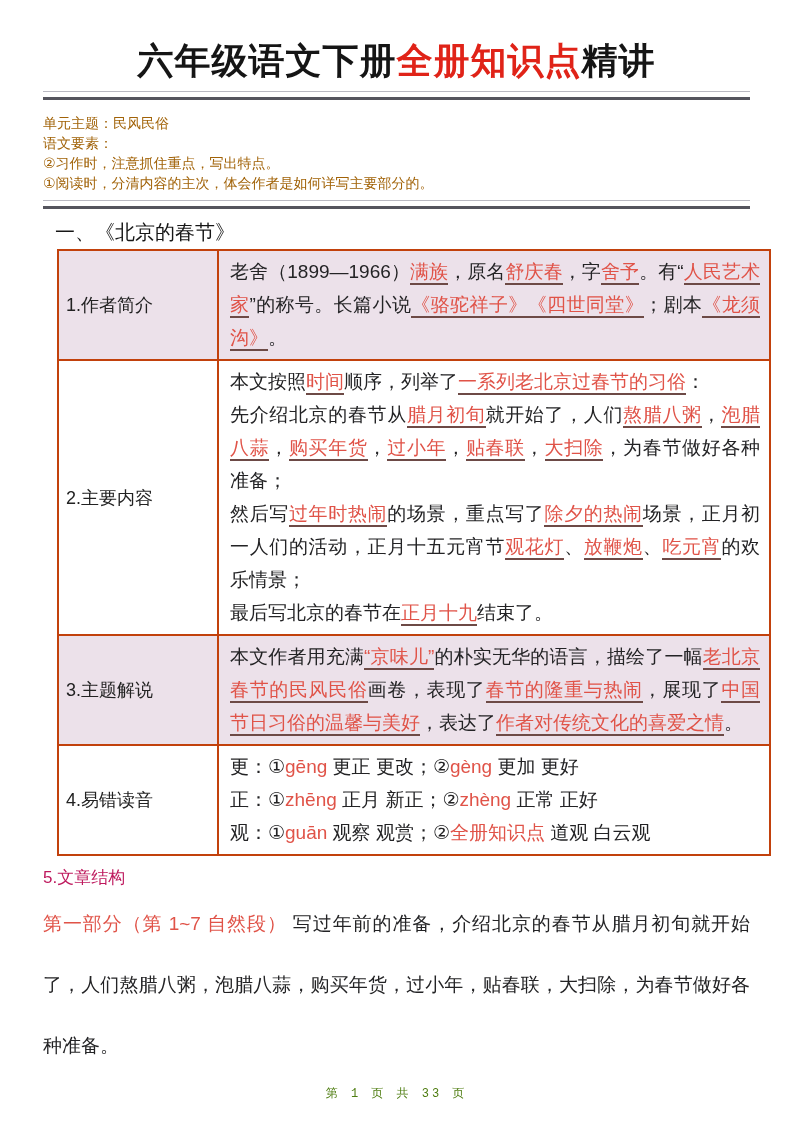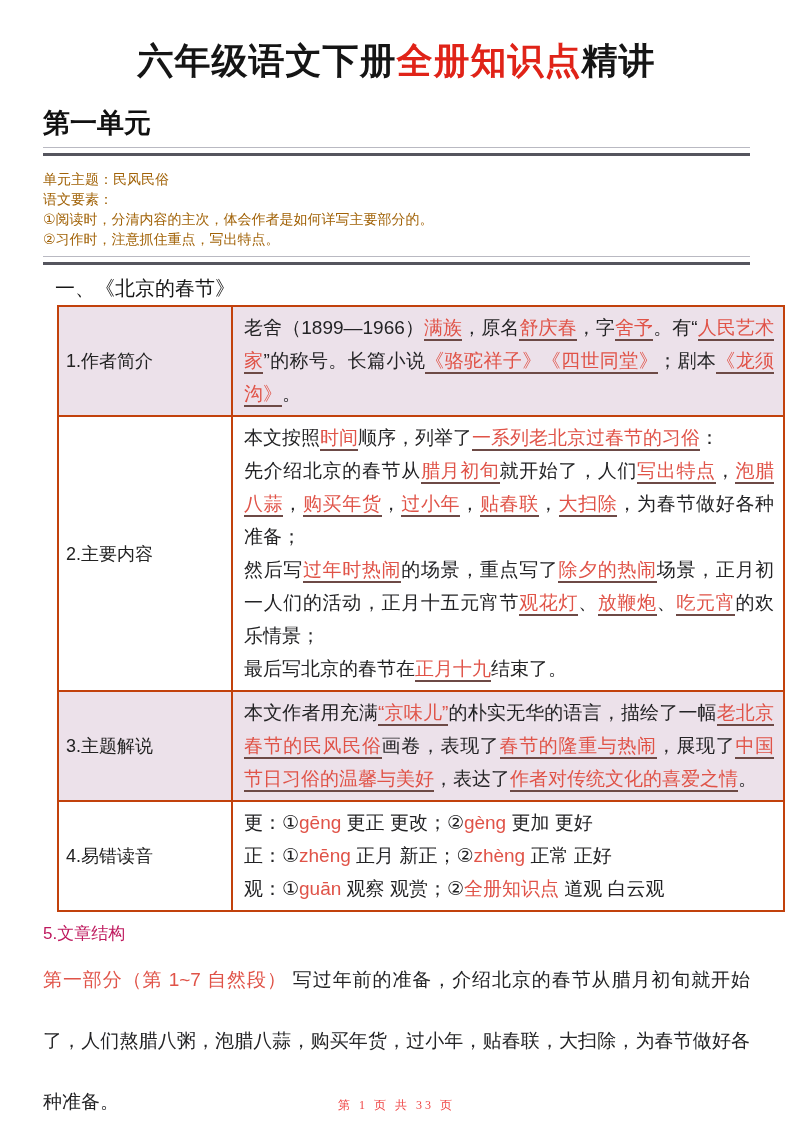--- a/index.html
+++ b/index.html
@@ -60,21 +60,21 @@
     table-layout:fixed;
   }
   .knowledge-table td{
     border:2px solid #c2410c;
     vertical-align:middle;
   }
   .knowledge-table tr.shaded td{background:var(--shade,#ece1ea);}
   .label-cell{
     width:149px;
     font-size:18px;
-    padding:4px 16px 4px 7px;
+    padding:4px 2px 4px 7px;
     color:#222;
   }
   .content-cell{
     width:530px;
     padding:4px 9px 5px 11px;
     font-size:19px;
     line-height:33px;
     text-align:justify;
     color:#232325;
   }
@@ -95,65 +95,64 @@
     font-size:19px;
     line-height:61px;
     text-align:justify;
     color:#232325;
     margin-top:2px;
   }
   .structure-part .lead{margin-right:6px;}
   
   .footer{
     position:absolute;
-    bottom:8px;left:0;right:0;
+    bottom:20px;left:0;right:0;
     text-align:center;
-    font-family:Liberation Serif, serif;
+    font-family:Liberation Mono, monospace;
     font-size:12px;
     letter-spacing:3px;
-    color:#ef4444;
+    color:#4d7c0f;
   }
 </style>
 </head>
 <body>
 
 <div class="page">
 
   <h1 class="doc-title">
     <span>六年级语文下册</span><span class="red-strong">全册知识点</span><span>精讲</span>
   </h1>
 
-  <h2 class="unit-heading">第一单元</h2>
 
   <div class="double-rule"></div>
 
   <div class="unit-info" id="unit-info">
       <div class="info-line">单元主题：民风民俗</div>
       <div class="info-line">语文要素：</div>
+      <div class="info-line">②习作时，注意抓住重点，写出特点。</div>
       <div class="info-line">①阅读时，分清内容的主次，体会作者是如何详写主要部分的。</div>
-      <div class="info-line">②习作时，注意抓住重点，写出特点。</div>
     </div>
 
   <div class="double-rule"></div>
 
   <h3 class="lesson-heading">一、《北京的春节》</h3>
 
   <table class="knowledge-table">
     <tbody id="table-body">
         <tr class="shaded">
           <td class="label-cell">1.作者简介</td>
           <td class="content-cell">
             <div class="para"><span>老舍（1899—1966）</span><span class="red u">满族</span><span>，原名</span><span class="red u">舒庆春</span><span>，字</span><span class="red u">舍予</span><span>。有“</span><span class="red u">人民艺术家</span><span>”的称号。长篇小说</span><span class="red u">《骆驼祥子》《四世同堂》</span><span>；剧本</span><span class="red u">《龙须沟》</span><span>。</span></div>
           </td>
         </tr>
         <tr>
           <td class="label-cell">2.主要内容</td>
           <td class="content-cell">
             <div class="para"><span>本文按照</span><span class="red u">时间</span><span>顺序，列举了</span><span class="red u">一系列老北京过春节的习俗</span><span>：</span></div>
-            <div class="para"><span>先介绍北京的春节从</span><span class="red u">腊月初旬</span><span>就开始了，人们</span><span class="red u">写出特点</span><span>，</span><span class="red u">泡腊八蒜</span><span>，</span><span class="red u">购买年货</span><span>，</span><span class="red u">过小年</span><span>，</span><span class="red u">贴春联</span><span>，</span><span class="red u">大扫除</span><span>，为春节做好各种准备；</span></div>
+            <div class="para"><span>先介绍北京的春节从</span><span class="red u">腊月初旬</span><span>就开始了，人们</span><span class="red u">熬腊八粥</span><span>，</span><span class="red u">泡腊八蒜</span><span>，</span><span class="red u">购买年货</span><span>，</span><span class="red u">过小年</span><span>，</span><span class="red u">贴春联</span><span>，</span><span class="red u">大扫除</span><span>，为春节做好各种准备；</span></div>
             <div class="para"><span>然后写</span><span class="red u">过年时热闹</span><span>的场景，重点写了</span><span class="red u">除夕的热闹</span><span>场景，正月初一人们的活动，正月十五元宵节</span><span class="red u">观花灯</span><span>、</span><span class="red u">放鞭炮</span><span>、</span><span class="red u">吃元宵</span><span>的欢乐情景；</span></div>
             <div class="para"><span>最后写北京的春节在</span><span class="red u">正月十九</span><span>结束了。</span></div>
           </td>
         </tr>
         <tr class="shaded">
           <td class="label-cell">3.主题解说</td>
           <td class="content-cell">
             <div class="para"><span>本文作者用充满</span><span class="red u">“京味儿”</span><span>的朴实无华的语言，描绘了一幅</span><span class="red u">老北京春节的民风民俗</span><span>画卷，表现了</span><span class="red u">春节的隆重与热闹</span><span>，展现了</span><span class="red u">中国节日习俗的温馨与美好</span><span>，表达了</span><span class="red u">作者对传统文化的喜爱之情</span><span>。</span></div>
           </td>
         </tr>

